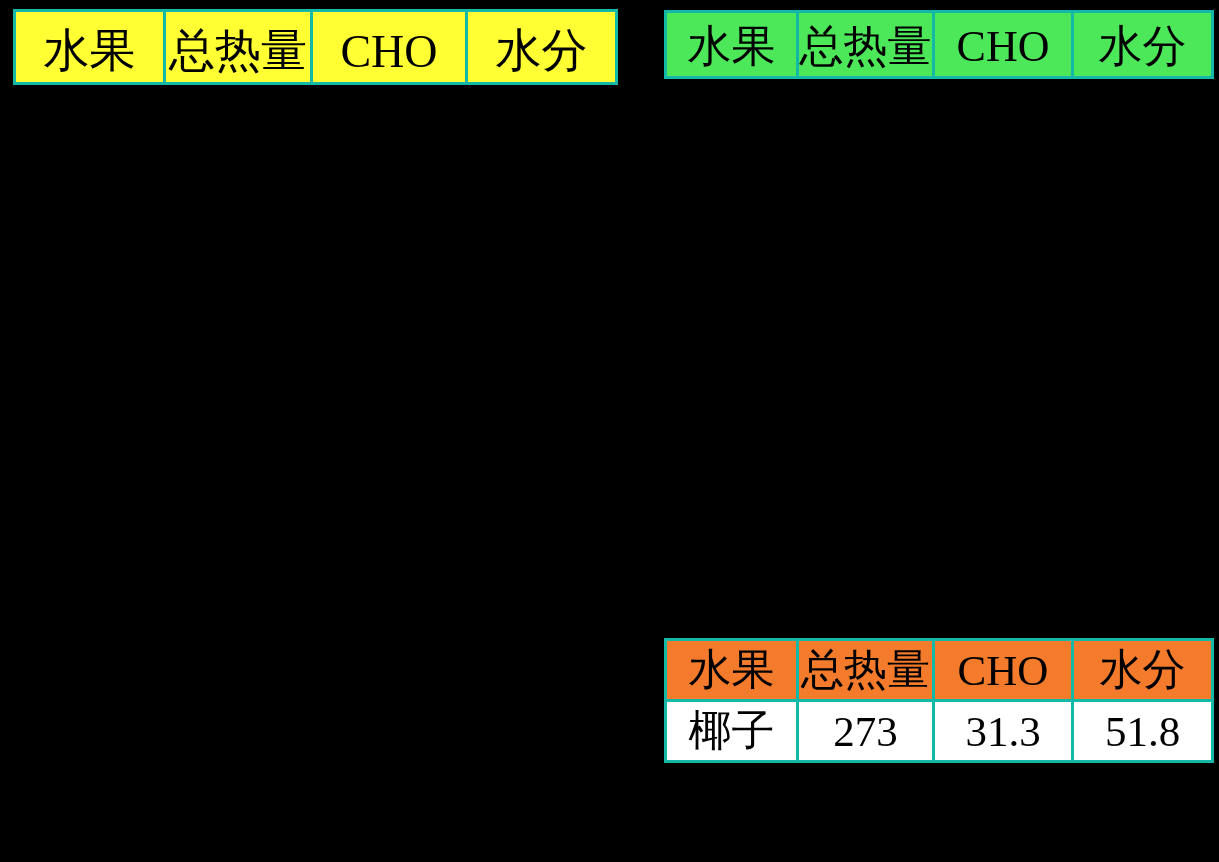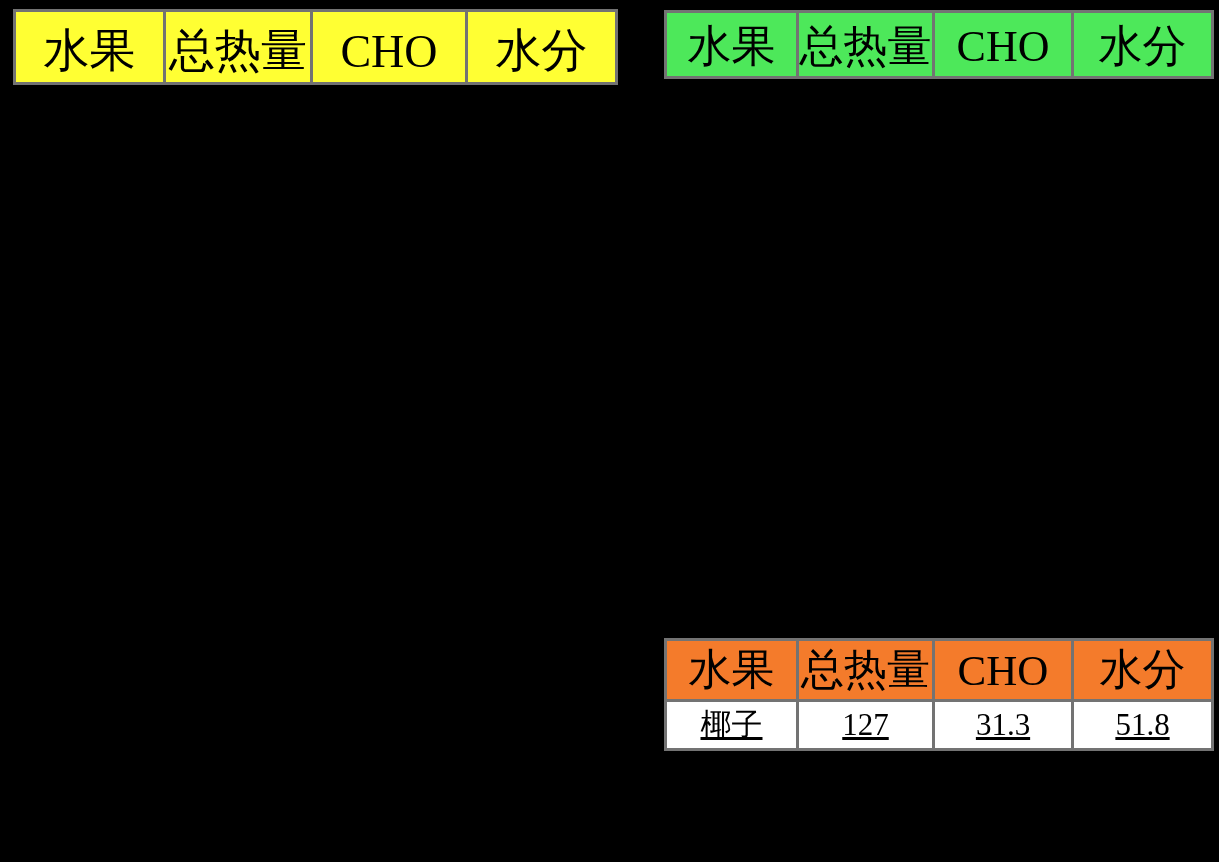--- a/index.html
+++ b/index.html
@@ -13,39 +13,39 @@
     overflow: hidden;
     position: relative;
     font-family: "Liberation Serif", serif;
   }
   table.tbl {
     position: absolute;
     border-collapse: collapse;
     table-layout: fixed;
   }
   .tbl th, .tbl td {
-    border: 3px solid #737373;
+    border: 3px solid #14b8a6;
     text-align: center;
     vertical-align: middle;
     font-weight: normal;
     color: #000000;
     white-space: nowrap;
     overflow: hidden;
     padding: 0;
   }
   
   #tbl-yellow { left: 13px; top: 9px; width: 605px; }
   #tbl-yellow th { height: 60px; font-size: 46px; padding-top: 8px; }
   
   #tbl-green { left: 664px; top: 10px; width: 547px; }
   #tbl-green th { height: 54px; font-size: 44px; padding-top: 4px; }
   
   #tbl-orange { left: 664px; top: 638px; width: 547px; }
   #tbl-orange th { height: 48px; font-size: 43px; }
-  #tbl-orange td { height: 46px; font-size: 31px; text-decoration: underline; }
+  #tbl-orange td { height: 46px; font-size: 43px; }
 </style>
 </head>
 <body style="background: rgb(0, 0, 0);">
 
 <table id="tbl-yellow" class="tbl">
   <colgroup>
     <col style="width:150px">
       <col style="width:147px">
       <col style="width:155px">
       <col style="width:150px">
@@ -86,18 +86,18 @@
   </colgroup>
   <tbody>
       <tr>
     <th style="background: rgb(244, 123, 43);">水果</th>
     <th style="background: rgb(244, 123, 43);">总热量</th>
     <th style="background: rgb(244, 123, 43);">CHO</th>
     <th style="background: rgb(244, 123, 43);">水分</th>
   </tr>
   <tr>
     <td style="background: rgb(255, 255, 255);">椰子</td>
-    <td style="background: rgb(255, 255, 255);">127</td>
+    <td style="background: rgb(255, 255, 255);">273</td>
     <td style="background: rgb(255, 255, 255);">31.3</td>
     <td style="background: rgb(255, 255, 255); margin-left: 10px;">51.8</td>
   </tr>
 </tbody>
   </table>
 
 </body></html>

